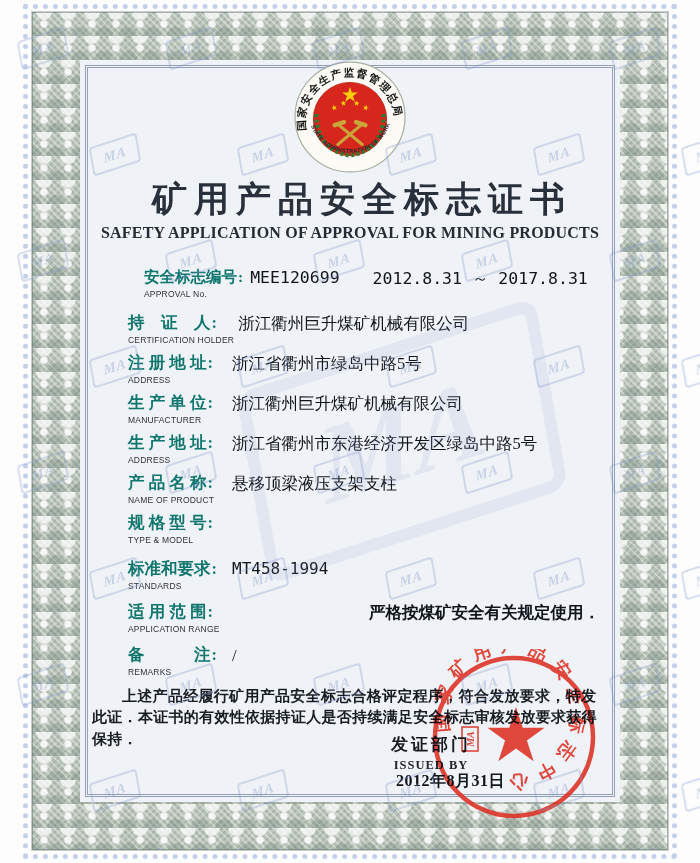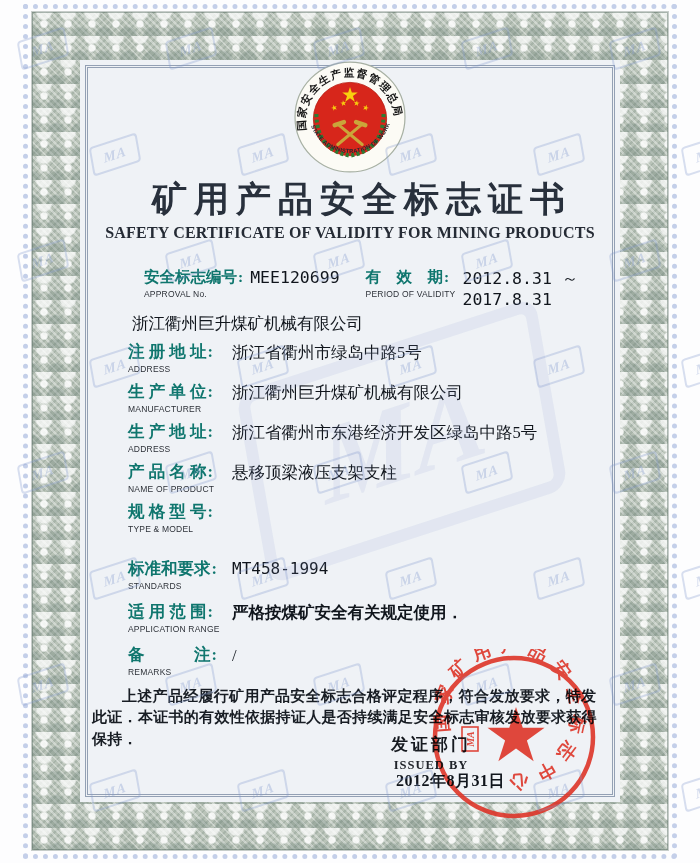--- a/index.html
+++ b/index.html
@@ -149,41 +149,41 @@
       </g>
       <text font-size="10.5" font-weight="bold" fill="#141414" font-family="'Liberation Serif','DejaVu Serif',serif" letter-spacing="1.5">
         <textPath href="#embTop" startOffset="4">国家安全生产监督管理总局</textPath>
       </text>
       <text font-size="5.6" font-weight="bold" fill="#23272e" font-family="'Liberation Sans','DejaVu Sans',sans-serif" letter-spacing="0.2">
         <textPath href="#embBot" startOffset="2">STATE ADMINISTRATION OF WORK SAFETY</textPath>
       </text>
     </svg>
 
     <div class="title">矿用产品安全标志证书</div>
-    <div class="subtitle">SAFETY CERTIFICATE OF VALIDITY FOR MINING PRODUCTS</div>
+    <div class="subtitle">SAFETY APPLICATION OF APPROVAL FOR MINING PRODUCTS</div>
 
     <div class="approval-row">
       <div class="pair">
         <div class="flabel" style="flex-basis:auto;">
           <div class="cnlabel"><span>安全标志编号</span><span class="colon">:</span></div>
           <div class="enlabel">APPROVAL No.</div>
         </div>
         <div class="val mono">MEE120699</div>
       </div>
       <div class="pair" style="margin-left:26px;">
-        <div class="flabel" style="flex-basis:auto;">
-          <div class="cnlabel"><span>有　效　期</span><span class="colon">:</span></div>
-          <div class="enlabel">PERIOD OF VALIDITY</div>
-        </div>
         <div class="val mono">2012.8.31 ～ 2017.8.31</div>
       </div>
     </div>
 
     <div class="fields">
       <div class="frow">
+        <div class="flabel">
+            <div class="cnlabel"><span>持　证　人</span><span class="colon">:</span></div>
+          <div class="enlabel">CERTIFICATION HOLDER</div>
+          </div>
         <div class="fval">浙江衢州巨升煤矿机械有限公司</div>
       </div>
       <div class="frow">
         <div class="flabel">
             <div class="cnlabel"><span>注 册 地 址</span><span class="colon">:</span></div>
           <div class="enlabel">ADDRESS</div>
           </div>
         <div class="fval">浙江省衢州市绿岛中路5号</div>
       </div>
       <div class="frow">
@@ -221,21 +221,21 @@
             <div class="cnlabel"><span>标准和要求</span><span class="colon">:</span></div>
           <div class="enlabel">STANDARDS</div>
           </div>
         <div class="fval mono">MT458-1994</div>
       </div>
       <div class="frow">
         <div class="flabel">
             <div class="cnlabel"><span>适 用 范 围</span><span class="colon">:</span></div>
           <div class="enlabel">APPLICATION RANGE</div>
           </div>
-        <div class="fval" style="font-weight:600;">严格按煤矿安全有关规定使用．</div>
+        <div class="fval" style="font-weight:600;text-align:right;">严格按煤矿安全有关规定使用．</div>
       </div>
       <div class="frow">
         <div class="flabel">
             <div class="cnlabel"><span>备　　　注</span><span class="colon">:</span></div>
           <div class="enlabel">REMARKS</div>
           </div>
         <div class="fval">/</div>
       </div>
     </div>
 

